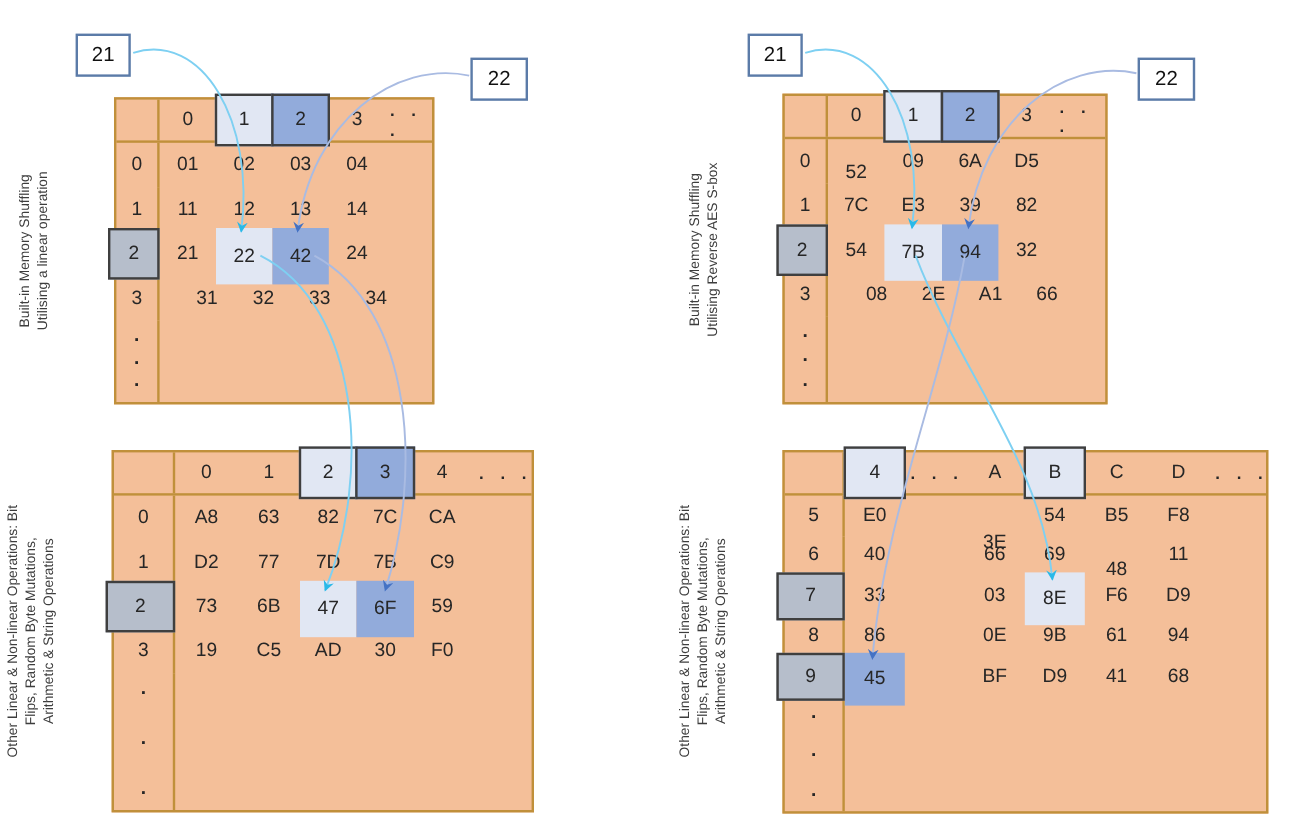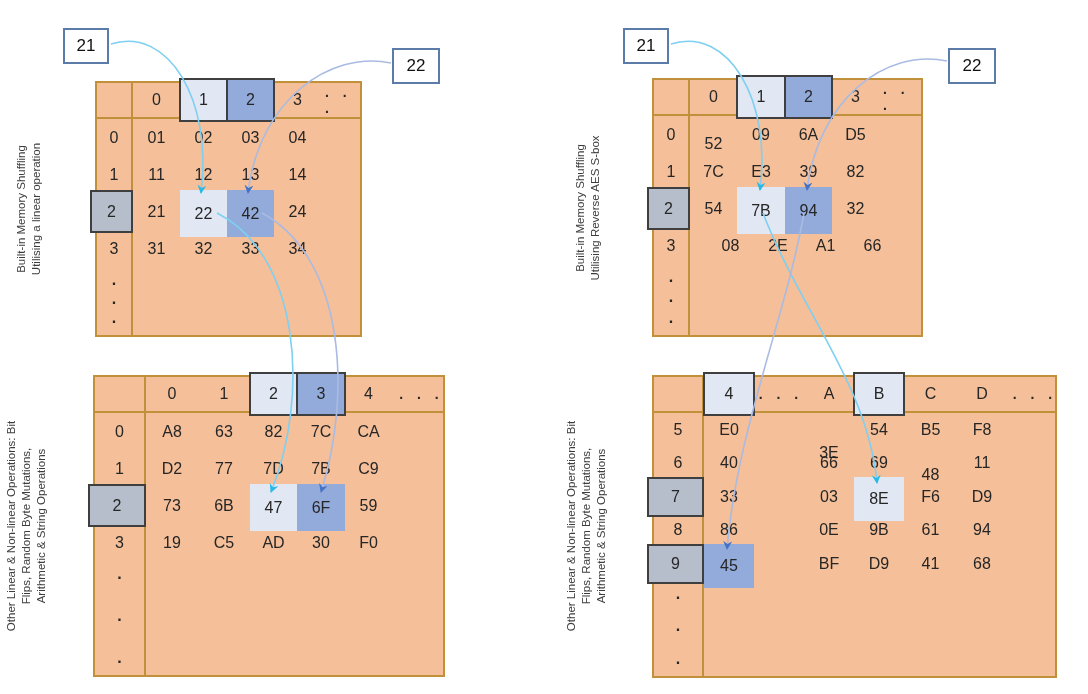--- a/index.html
+++ b/index.html
@@ -125,21 +125,21 @@
         </div>
         <div class="dcell" style="width: 47px;">
           <span>24</span>
         </div>
         <div class="dcell" style="width: 43px;"></div>
       </div>
       <div class="drow" style="height: 37px;">
         <div class="labelcell" style="width: 36px;">
           <span>3</span>
         </div>
-        <div class="dcell" style="width: 47px;">
+        <div class="dcell" style="width: 47px; margin-left: 16px;">
           <span>31</span>
         </div>
         <div class="dcell" style="width: 47px;">
           <span>32</span>
         </div>
         <div class="dcell" style="width: 47px;">
           <span>33</span>
         </div>
         <div class="dcell" style="width: 47px;">
           <span>34</span>

